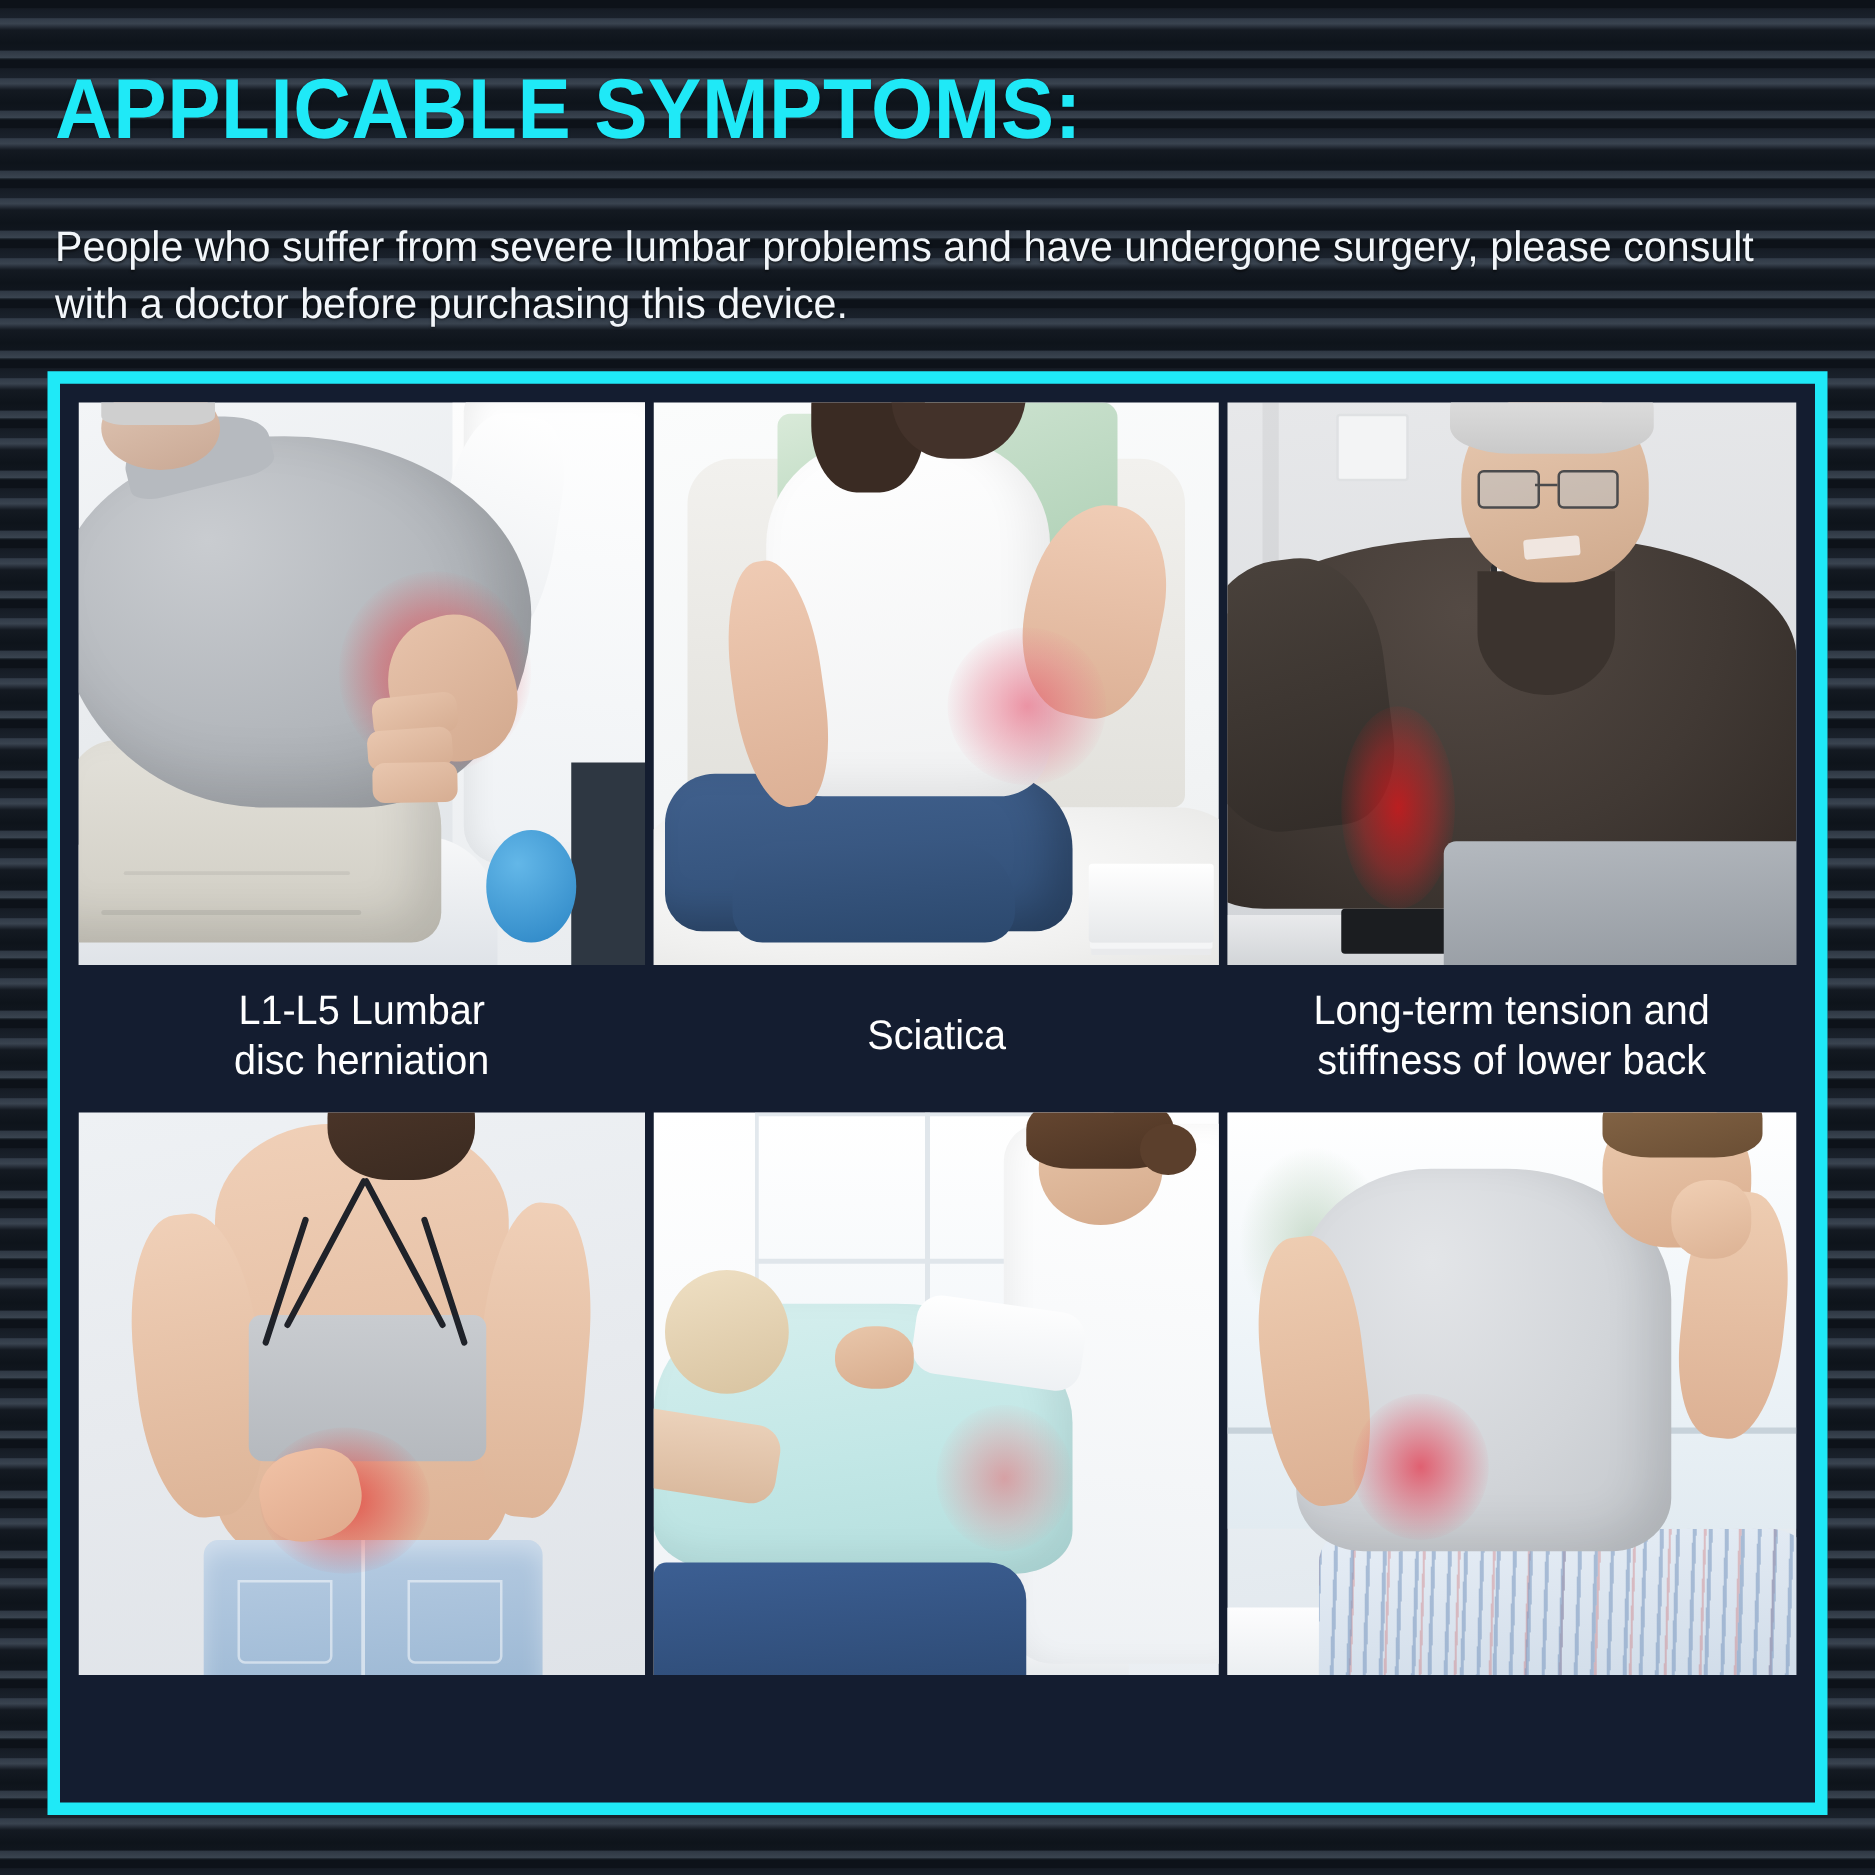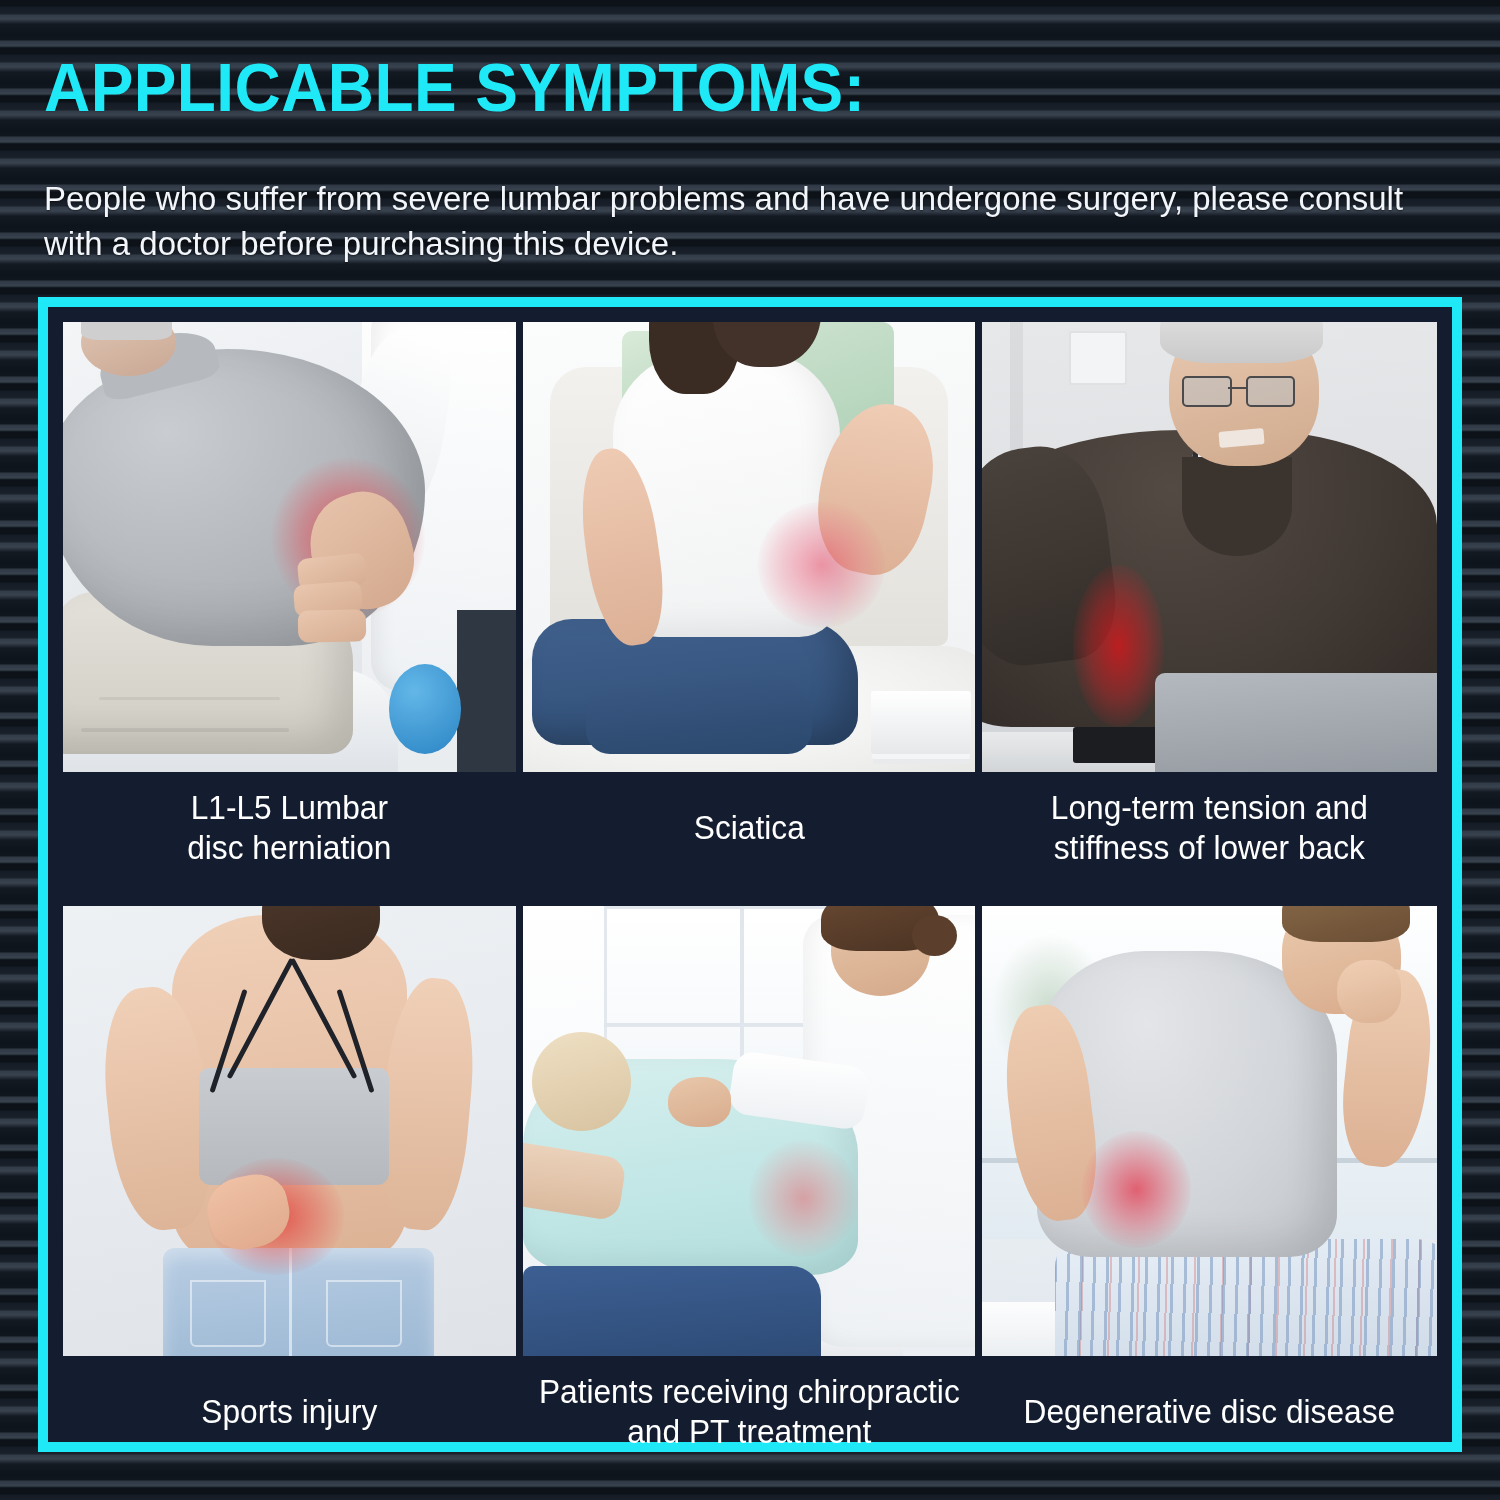--- a/index.html
+++ b/index.html
@@ -81,21 +81,21 @@
     box-sizing: border-box;
     border: 10px solid #1fe9f7;
     background: #141d30;
     padding: 15px;
   }
   .grid {
     display: flex;
     flex-direction: column;
     width: 100%;
     height: 100%;
-    gap: 16px;
+    gap: 0px;
   }
   .row {
     display: flex;
     flex-direction: column;
   }
   .row + .row { margin-top: 6px; }
   .tiles {
     display: flex;
     flex-direction: row;
     gap: 7px;
@@ -488,24 +488,18 @@
               <div class="sh hair"></div>
               <div class="sh armL"></div>
               <div class="sh pain"></div>
               <div class="sh armR"></div>
               <div class="sh handHead"></div>
             </div>
           </div>
 
         </div>
 
-        <div class="captions">
-          <div class="caption big" style="white-space:pre-line;">Sports injury</div>
-          <div class="caption big" style="white-space:pre-line;">Patients receiving chiropractic
-and PT treatment</div>
-          <div class="caption wide big" style="white-space:pre-line;">Degenerative disc disease</div>
-        </div>
       </div>
 
     </div>
   </div>
 
 </div>
 
 </body></html>

